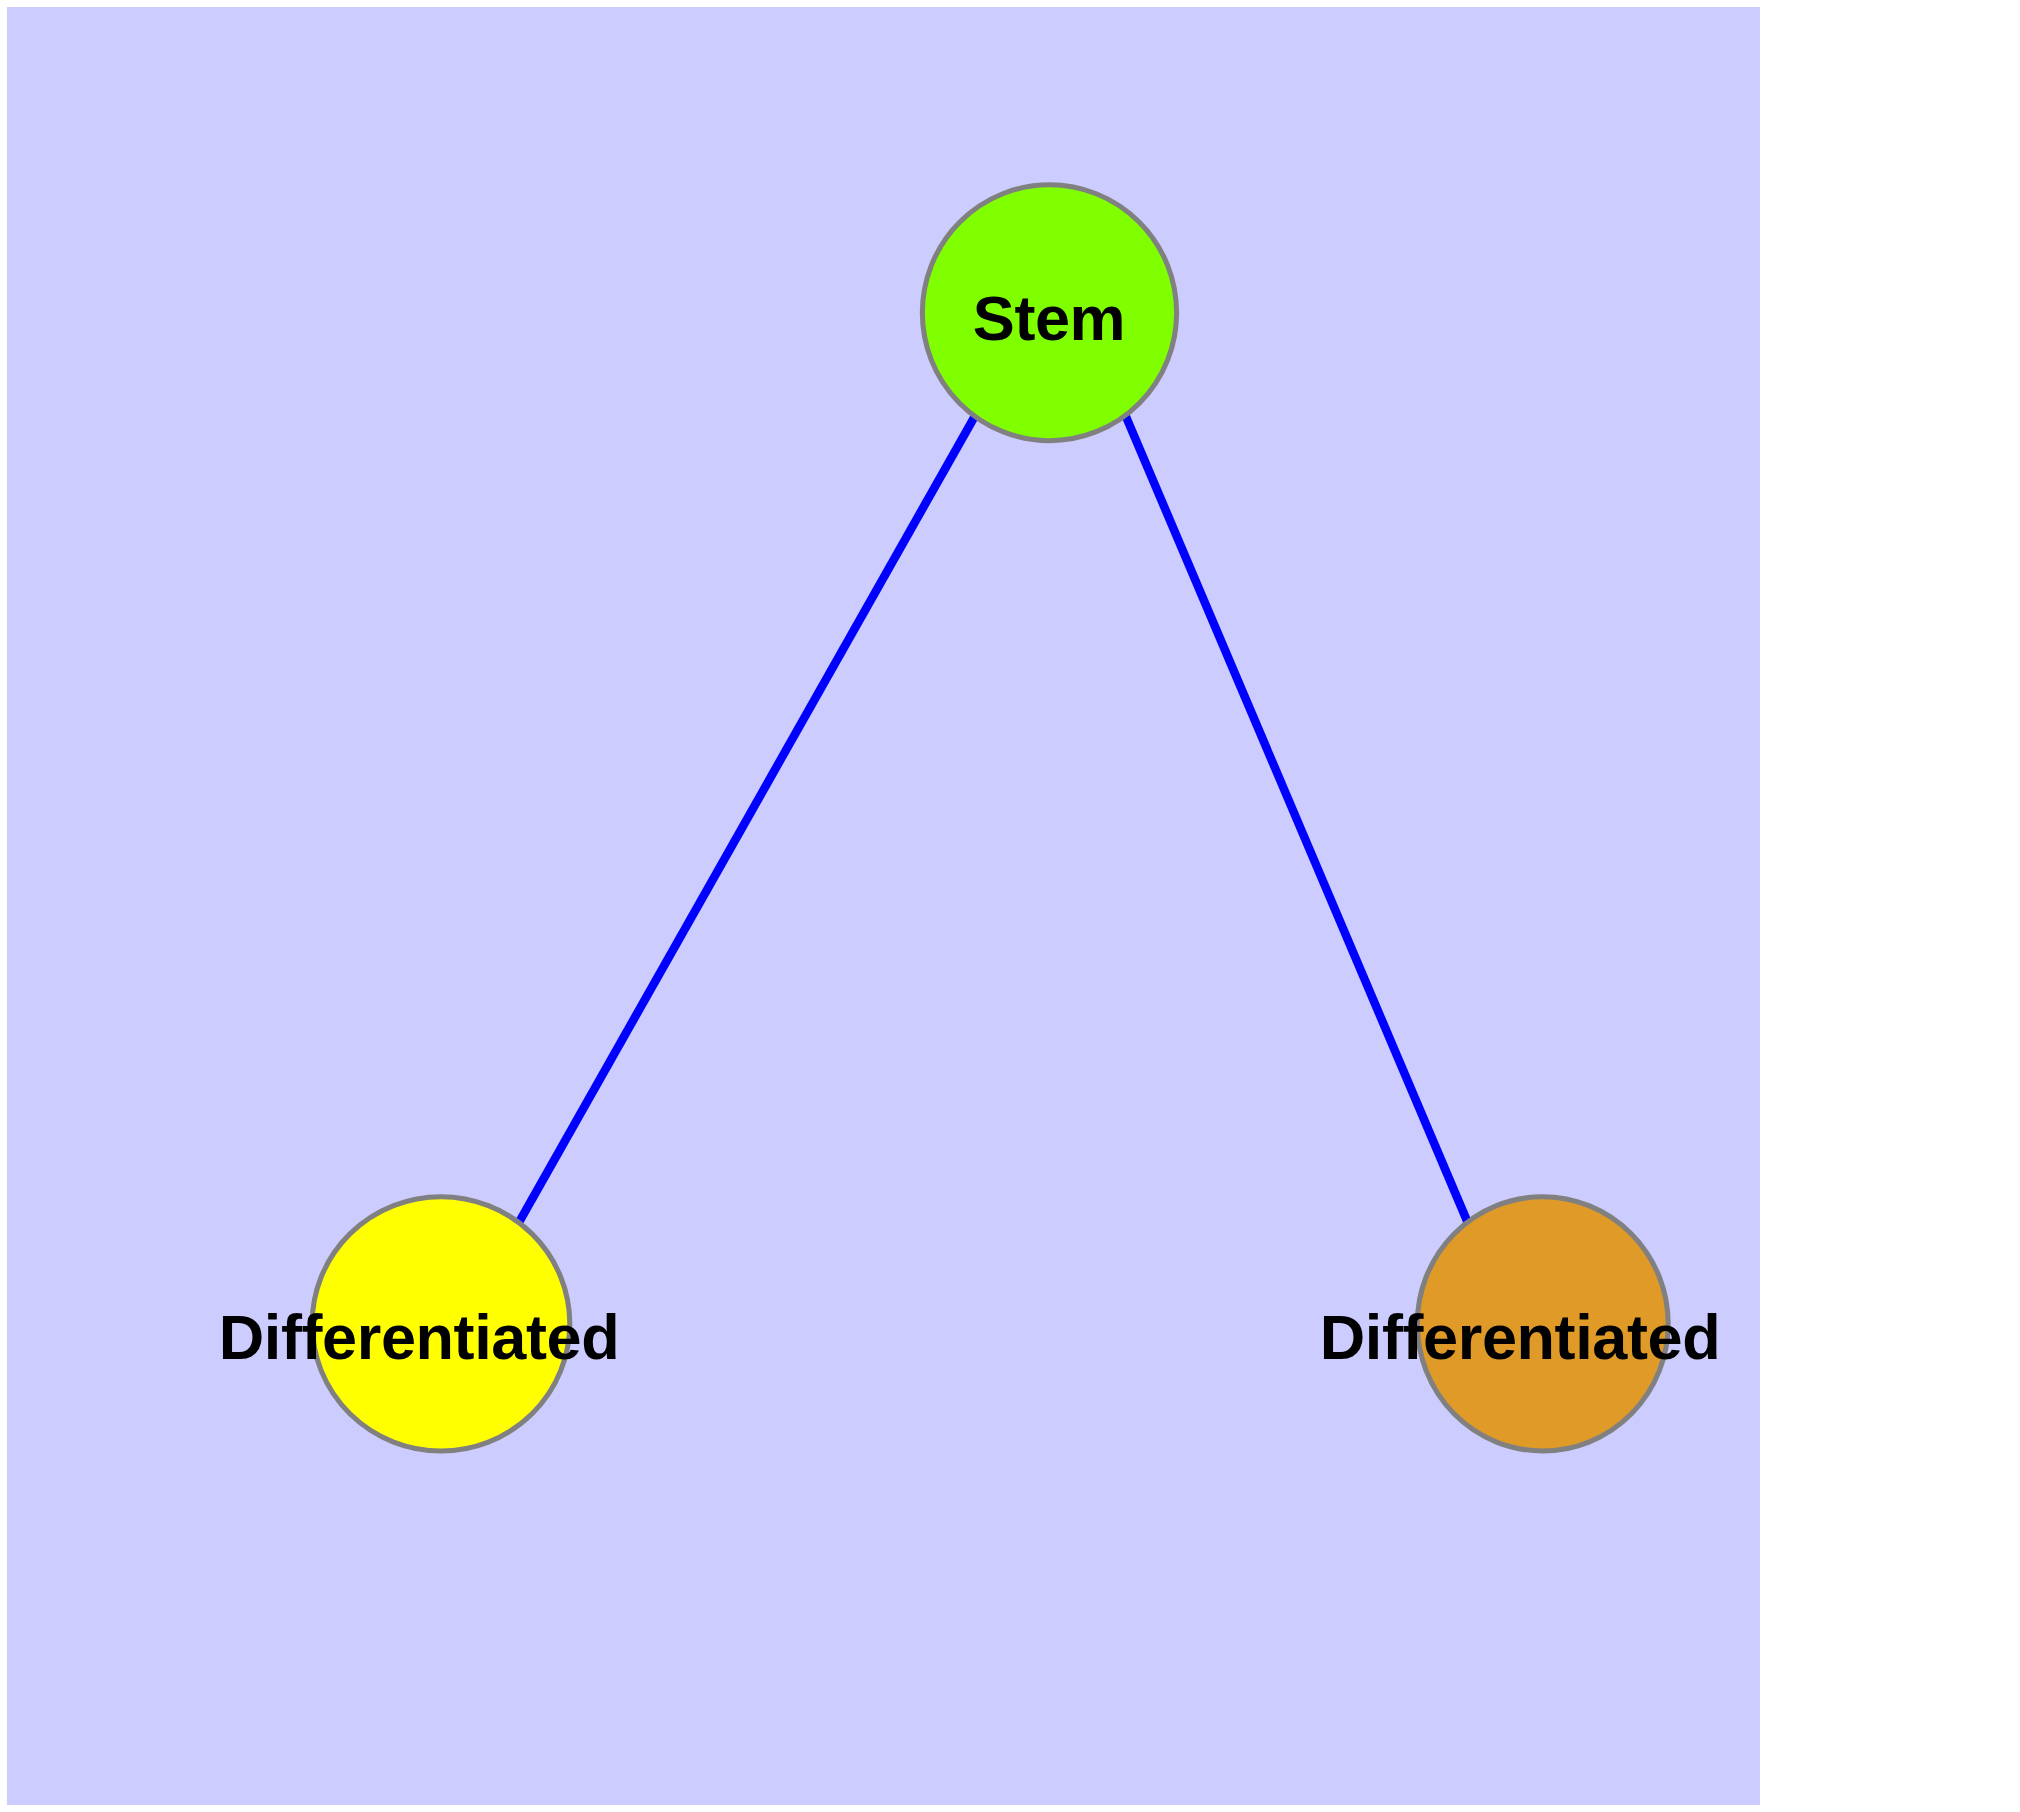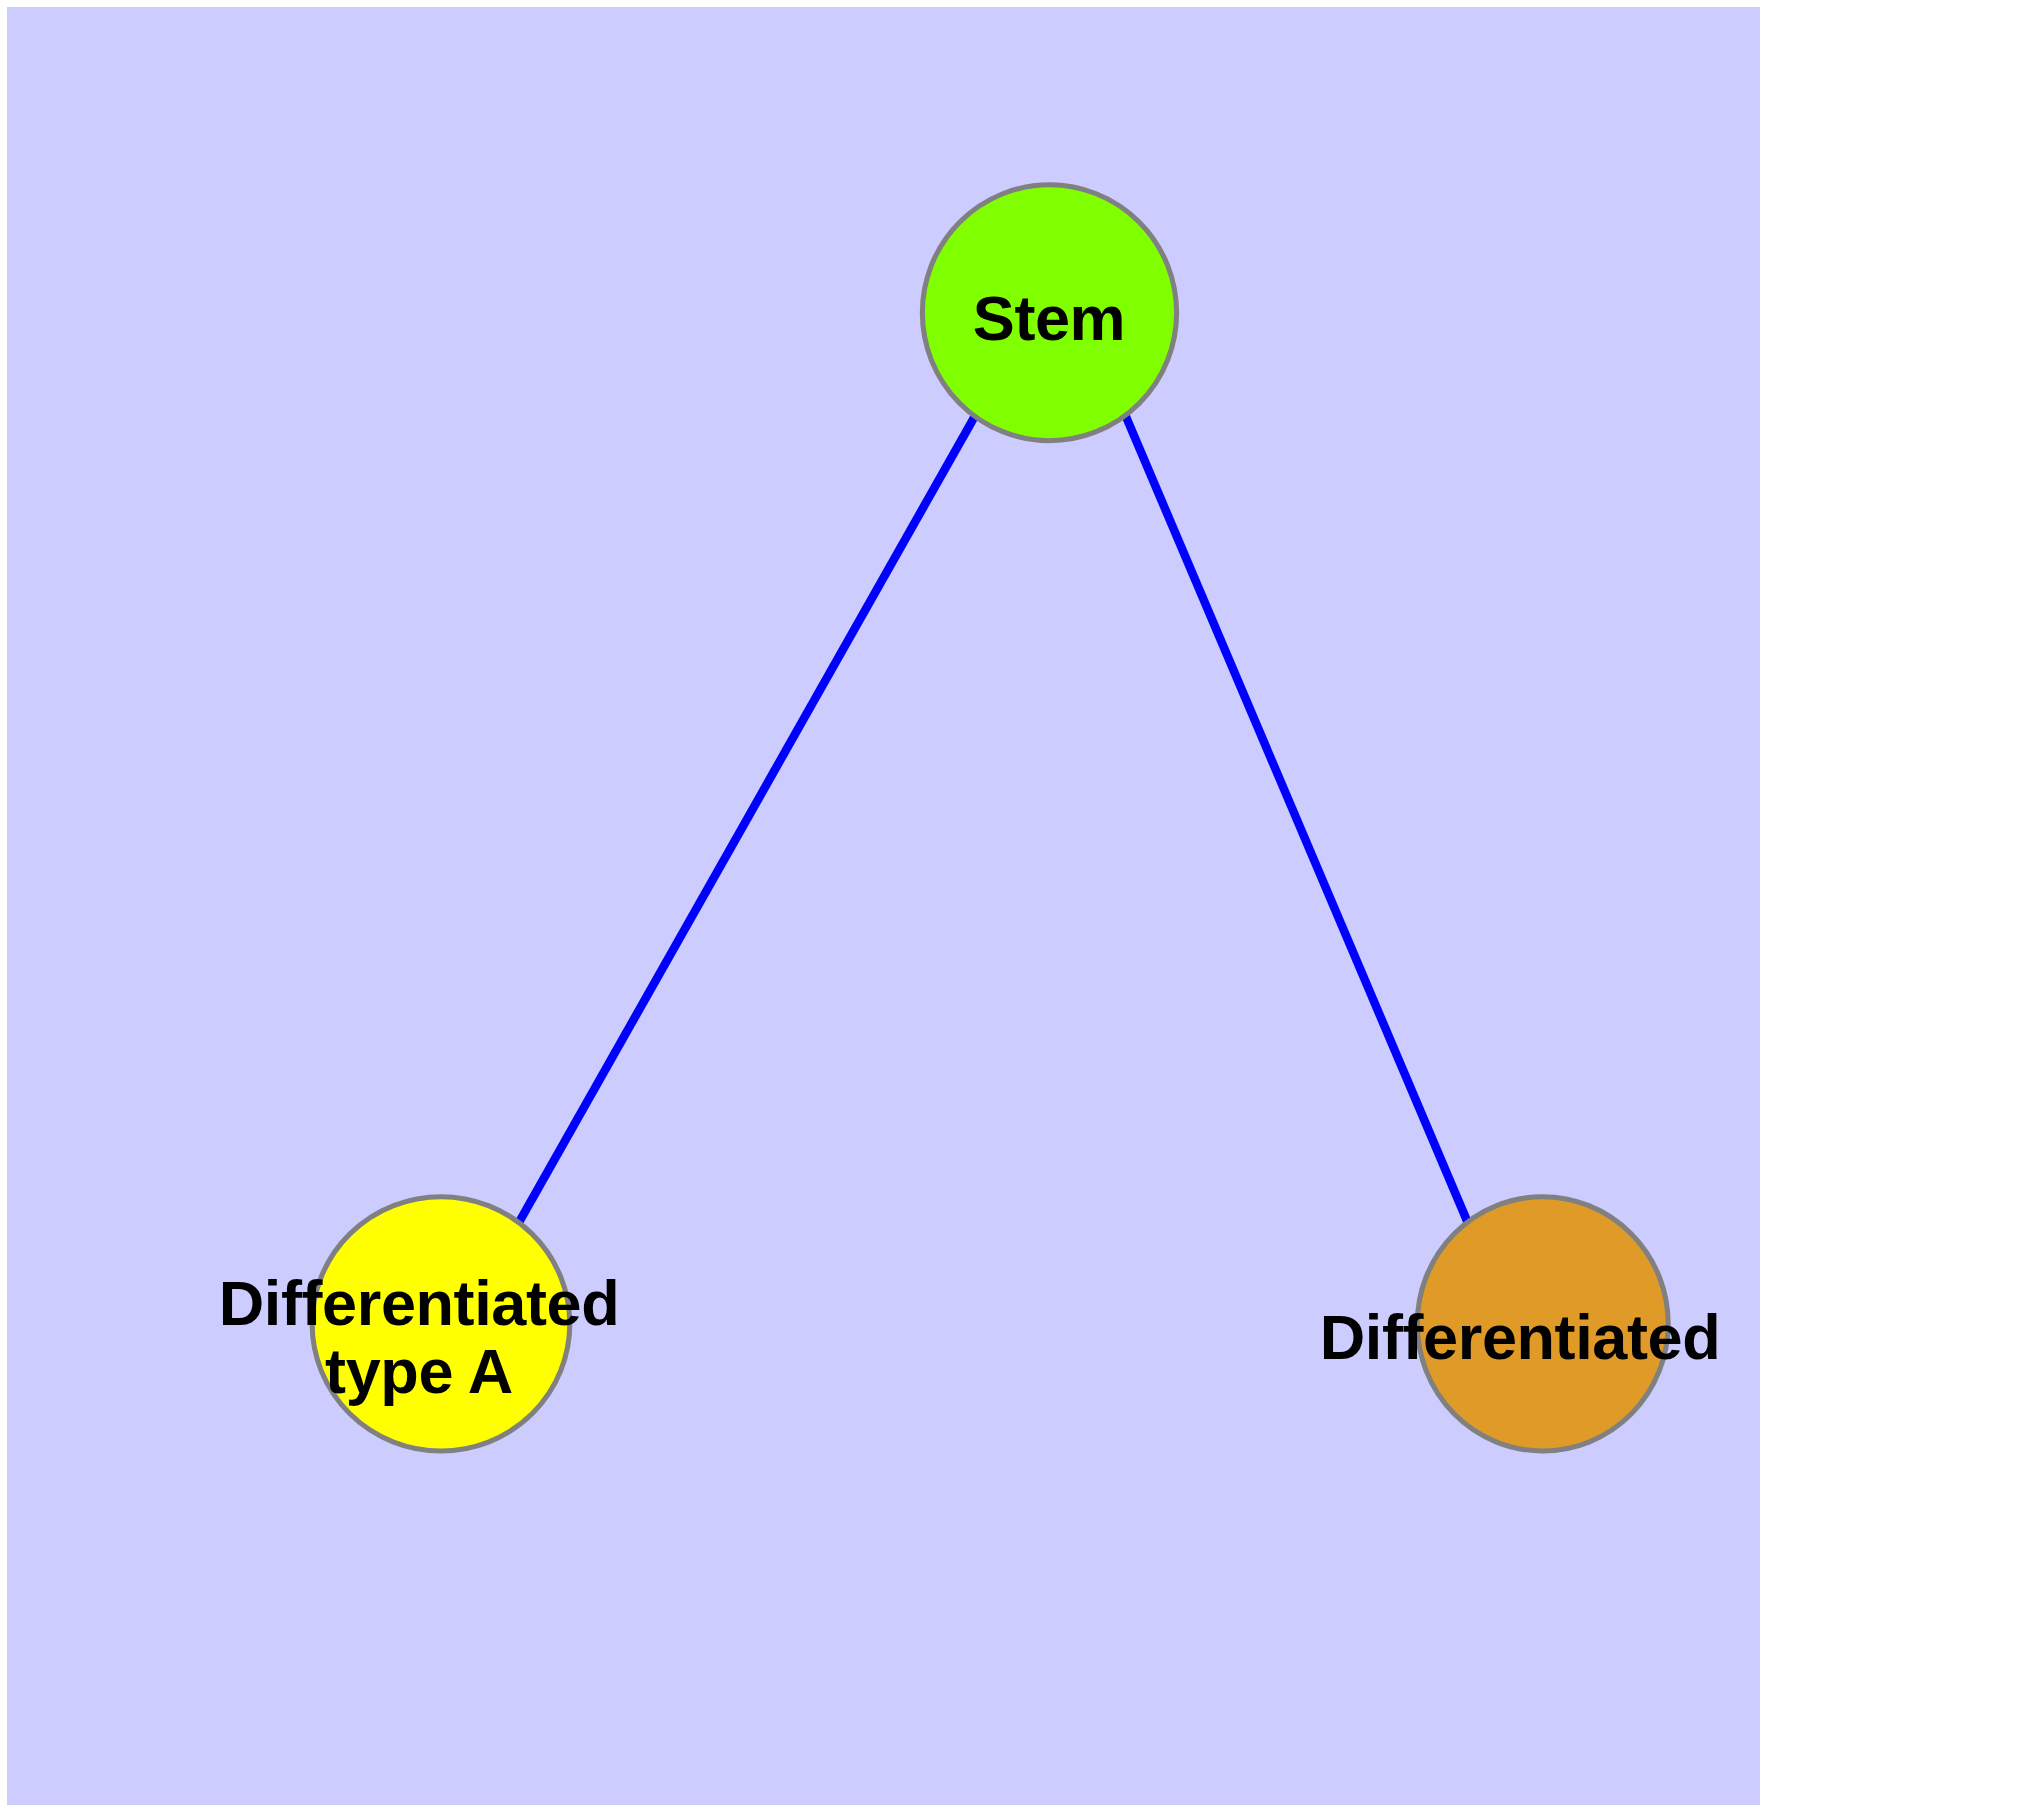--- a/index.html
+++ b/index.html
@@ -62,21 +62,20 @@
       <ellipse class="graph-node" id="node-2" stroke="#808080" stroke-width="6" cx="1820" cy="1562" rx="148" ry="150" fill="#e09a28"></ellipse>
     </g>
   </svg>
 
   <div class="node-label" id="label-0" style="left: 1049px; top: 318px; color: rgb(0, 0, 0);">
     <span class="label-line">Stem</span>
   </div>
 
   <div class="node-label" id="label-1" style="left: 419px; top: 1337px; color: rgb(0, 0, 0);">
     <span class="label-line">Differentiated</span>
-    <span class="label-line">type A</span>
   </div>
 
   <div class="node-label" id="label-2" style="left: 1520px; top: 1337px; color: rgb(0, 0, 0);">
     <span class="label-line">Differentiated</span>
   </div>
 
 </div>
 
 
 </body></html>

